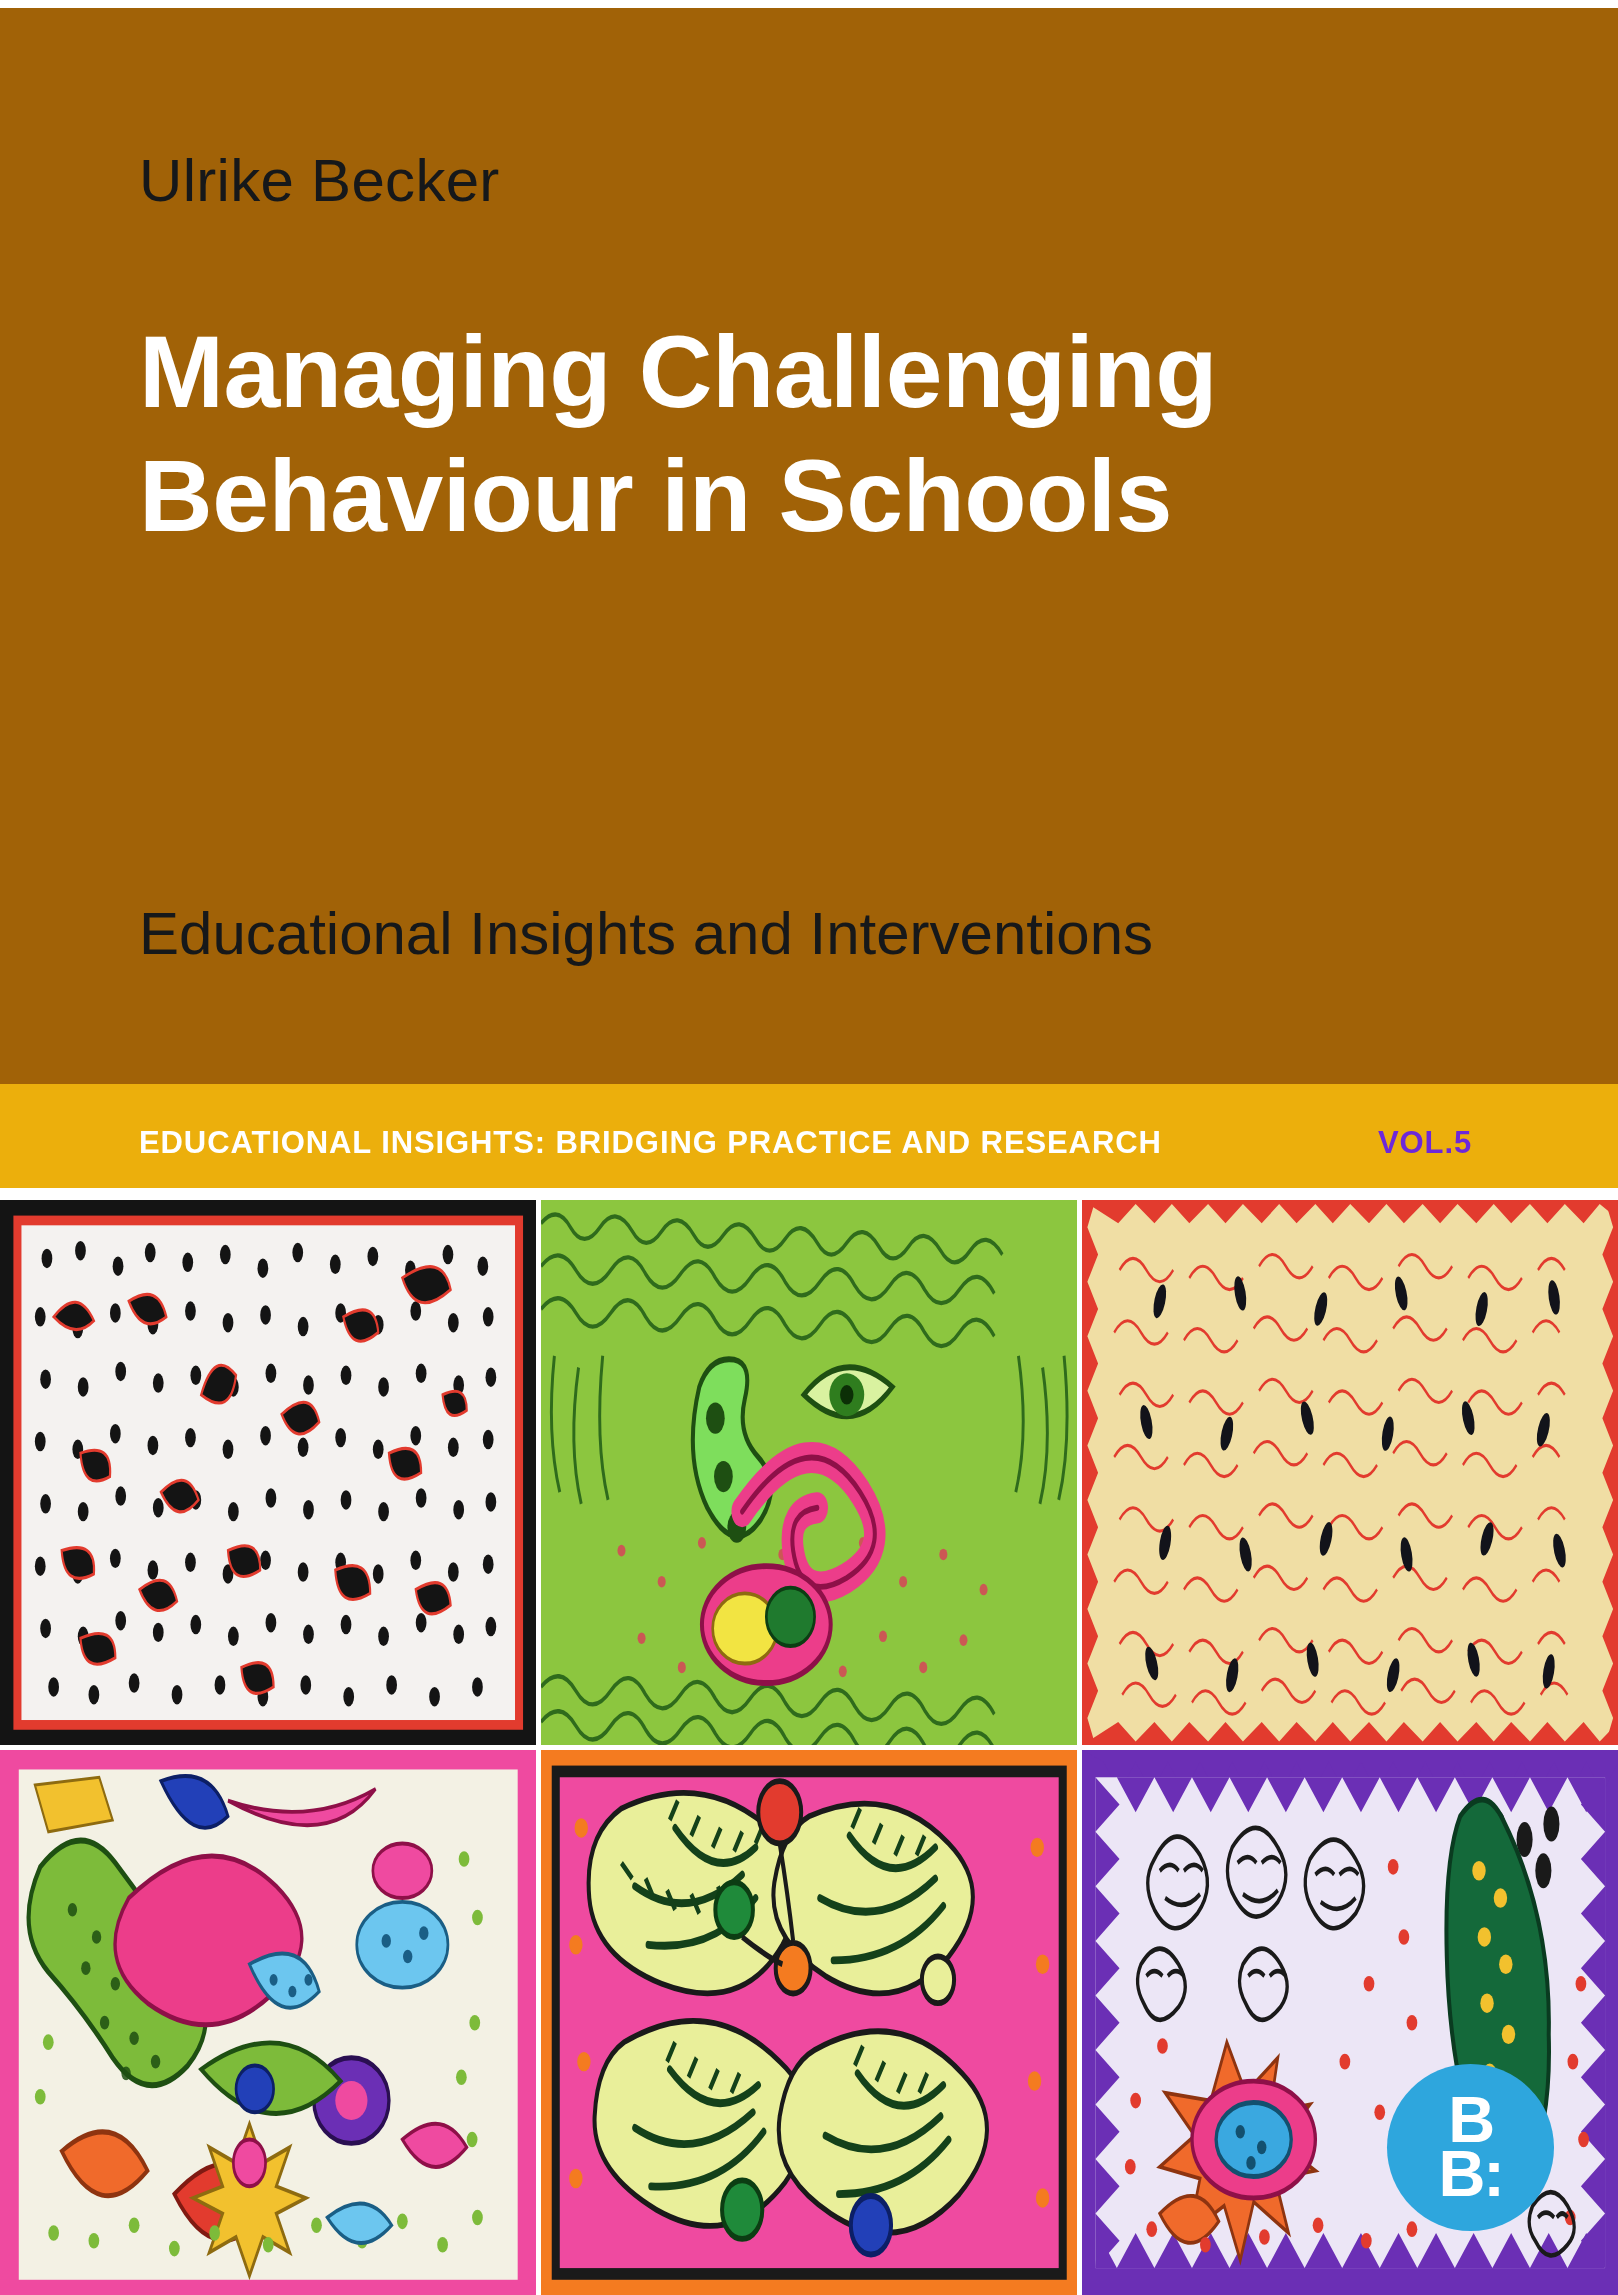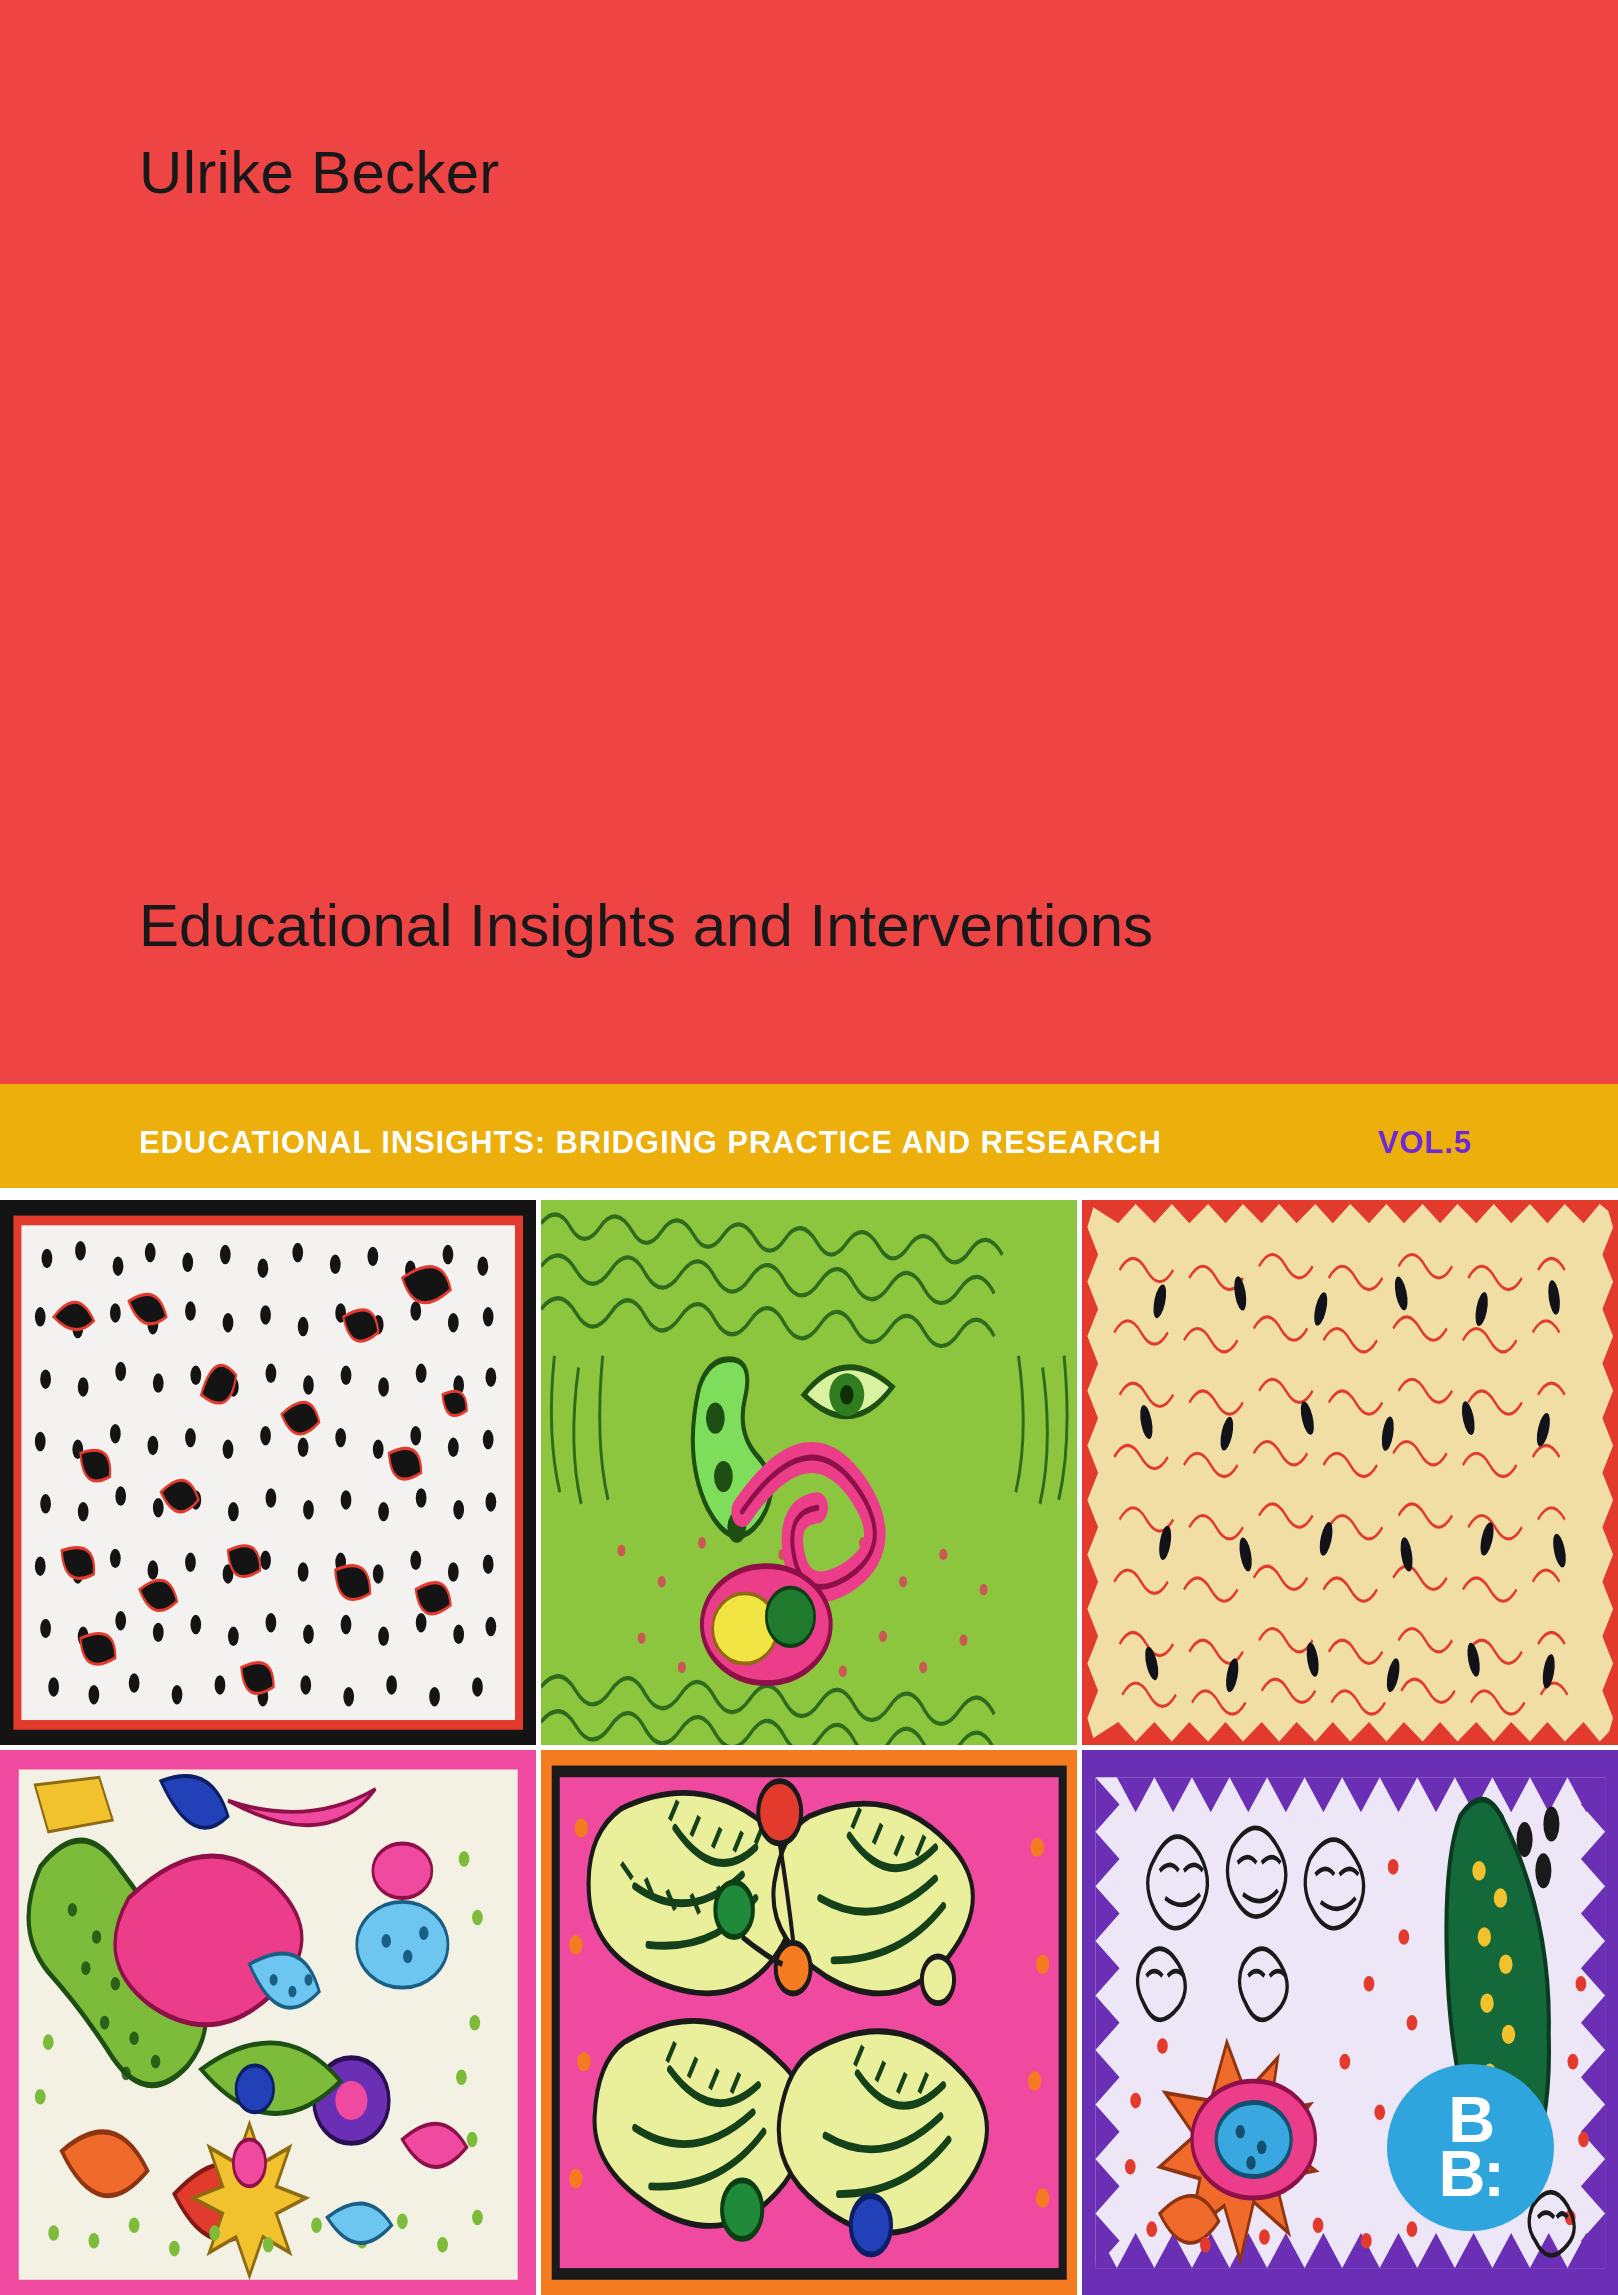--- a/index.html
+++ b/index.html
@@ -16,24 +16,24 @@
     width: 1618px;
     height: 2295px;
     overflow: hidden;
     background: #ffffff;
   }
 
   
   .top-panel {
     position: absolute;
     left: 0;
-    top: 0;
+    top: 8px;
     width: 1618px;
     height: 1084px;
-    background: #ef4444;
+    background: #a16207;
   }
   .author {
     position: absolute;
     left: 139px;
     top: 143px;
     font-size: 60px;
     line-height: 1.0;
     color: #16181a;
     font-weight: 400;
     letter-spacing: 0.3px;
@@ -140,20 +140,21 @@
     display: block;
   }
 </style>
 </head>
 <body>
 
 <div class="cover">
 
   <div class="top-panel">
     <div class="author">Ulrike Becker</div>
+    <div class="title">Managing Challenging Behaviour in Schools</div>
     <div class="subtitle">Educational Insights and Interventions</div>
   </div>
 
   <div class="series-band">
     <div class="series-text">EDUCATIONAL INSIGHTS: BRIDGING PRACTICE AND RESEARCH</div>
     <div class="series-vol">VOL.5</div>
   </div>
 
   <div class="art-grid">
 

